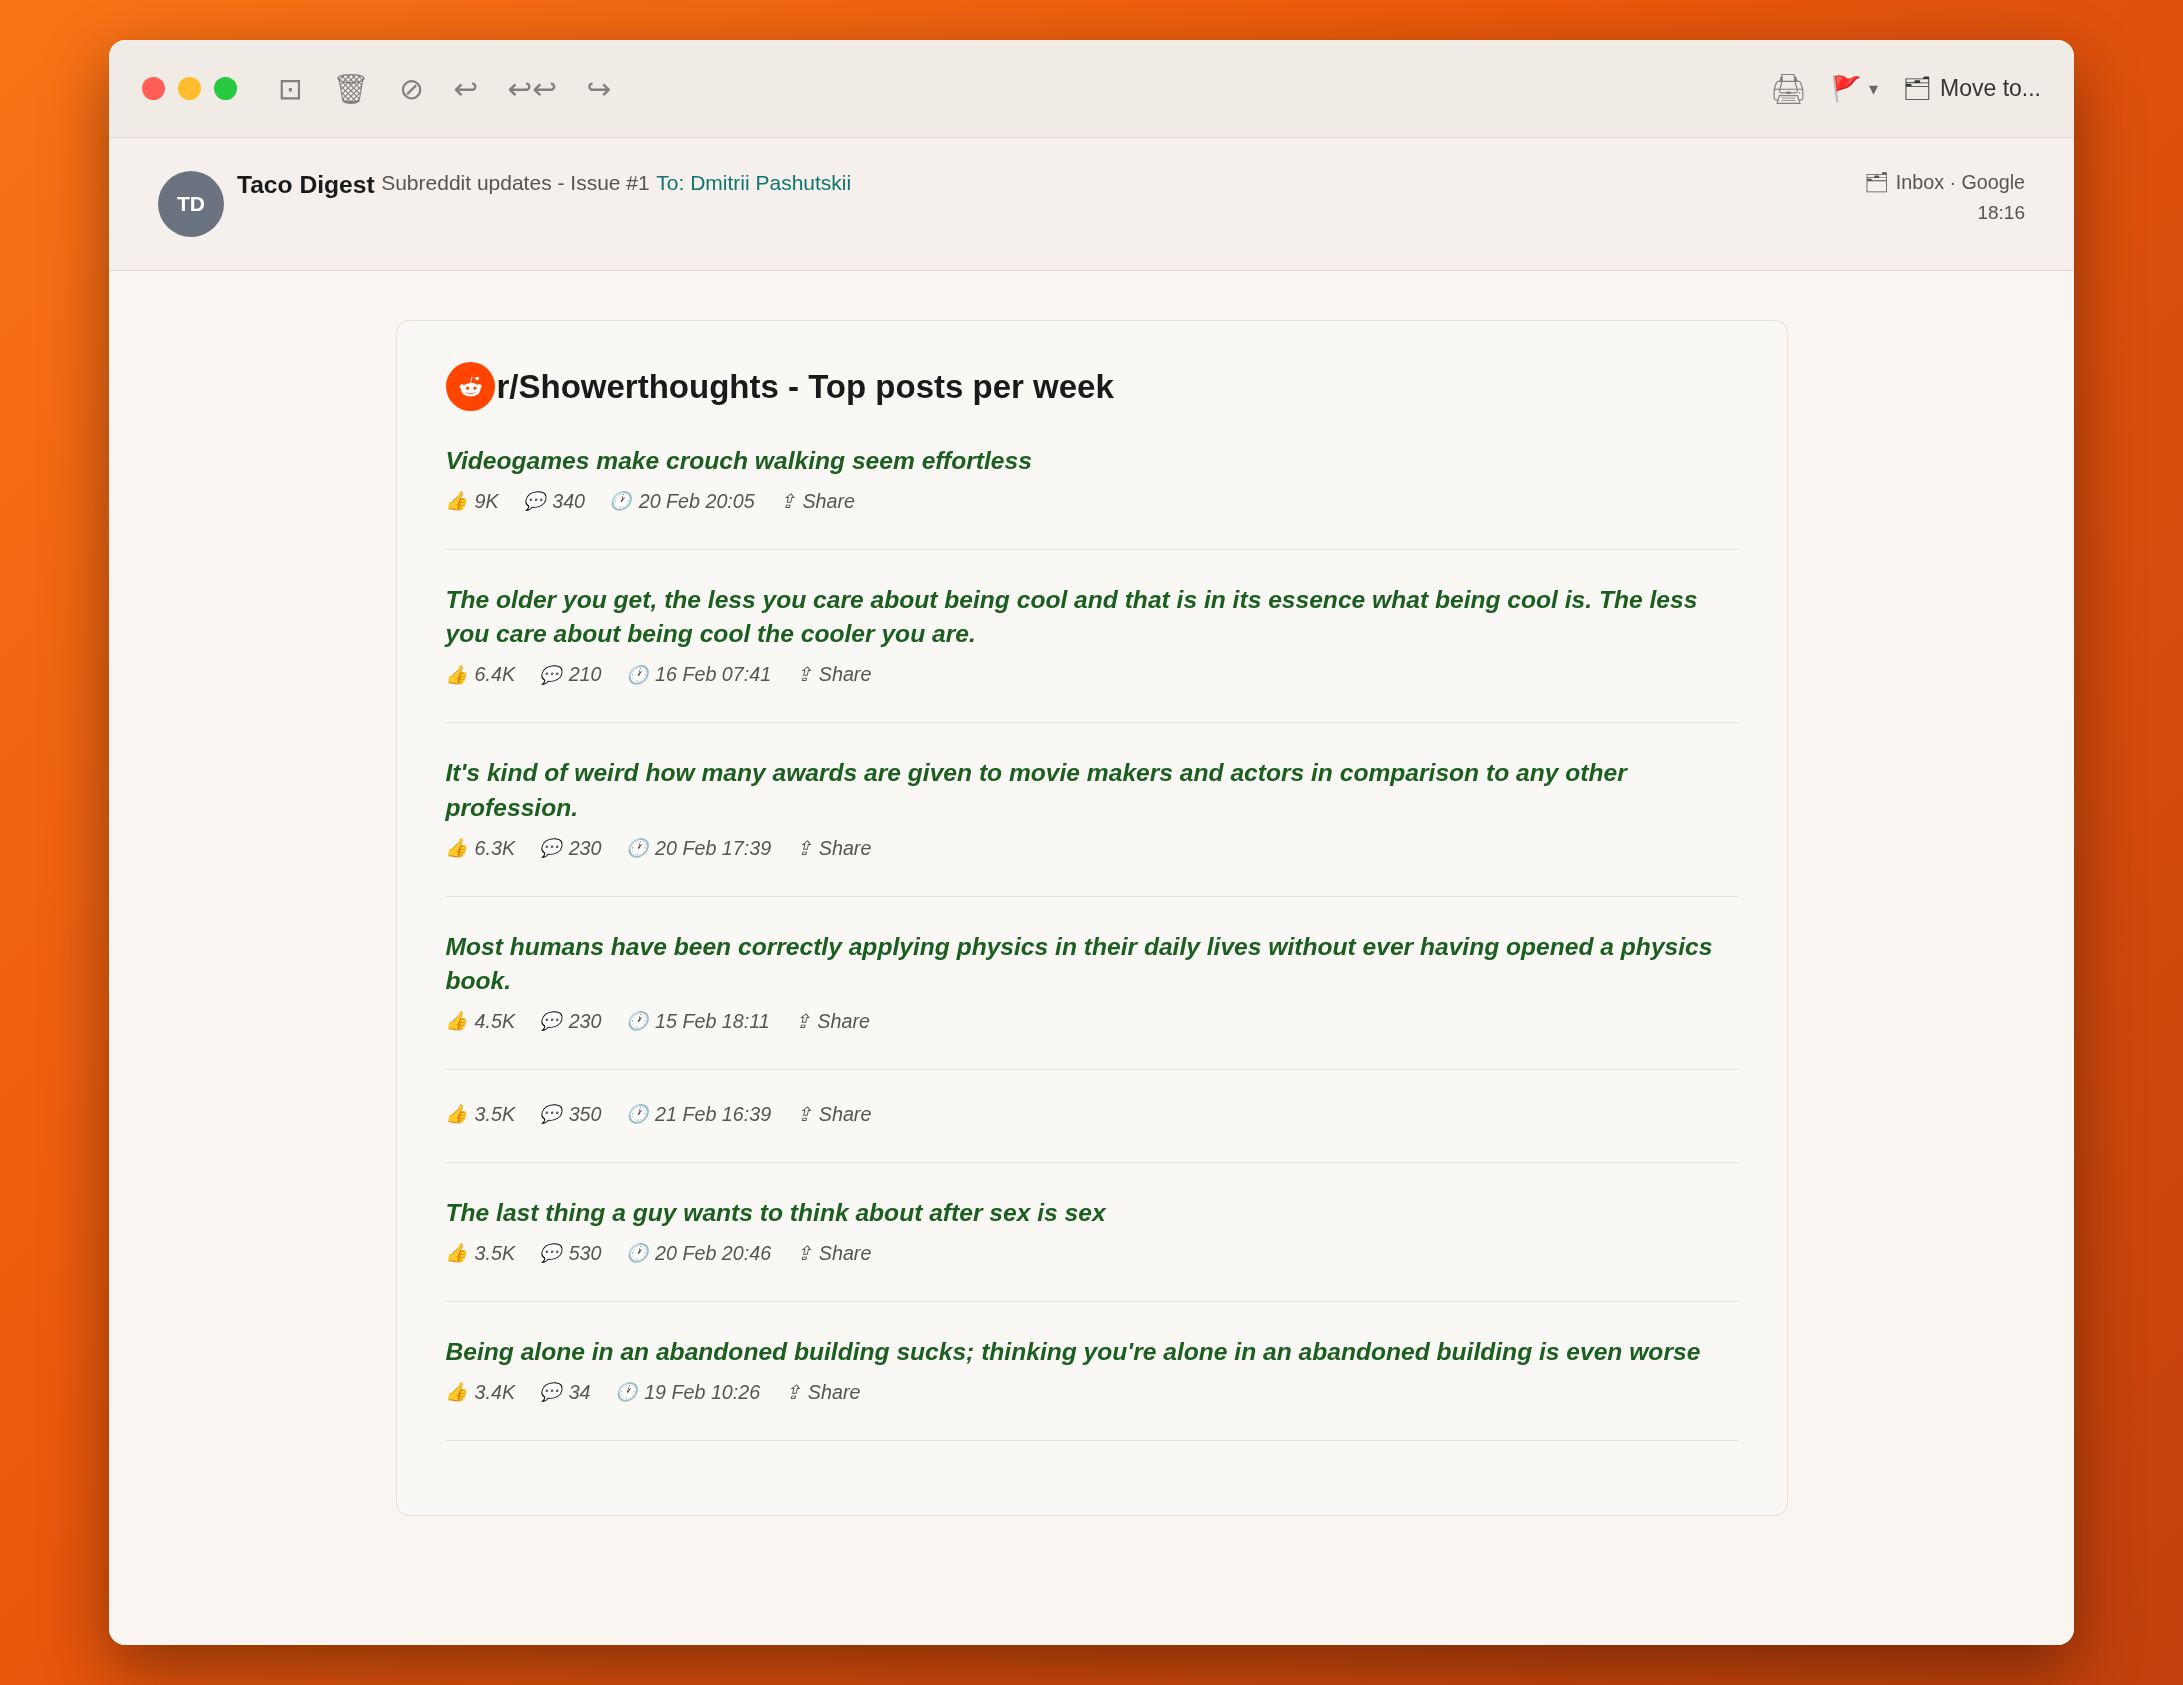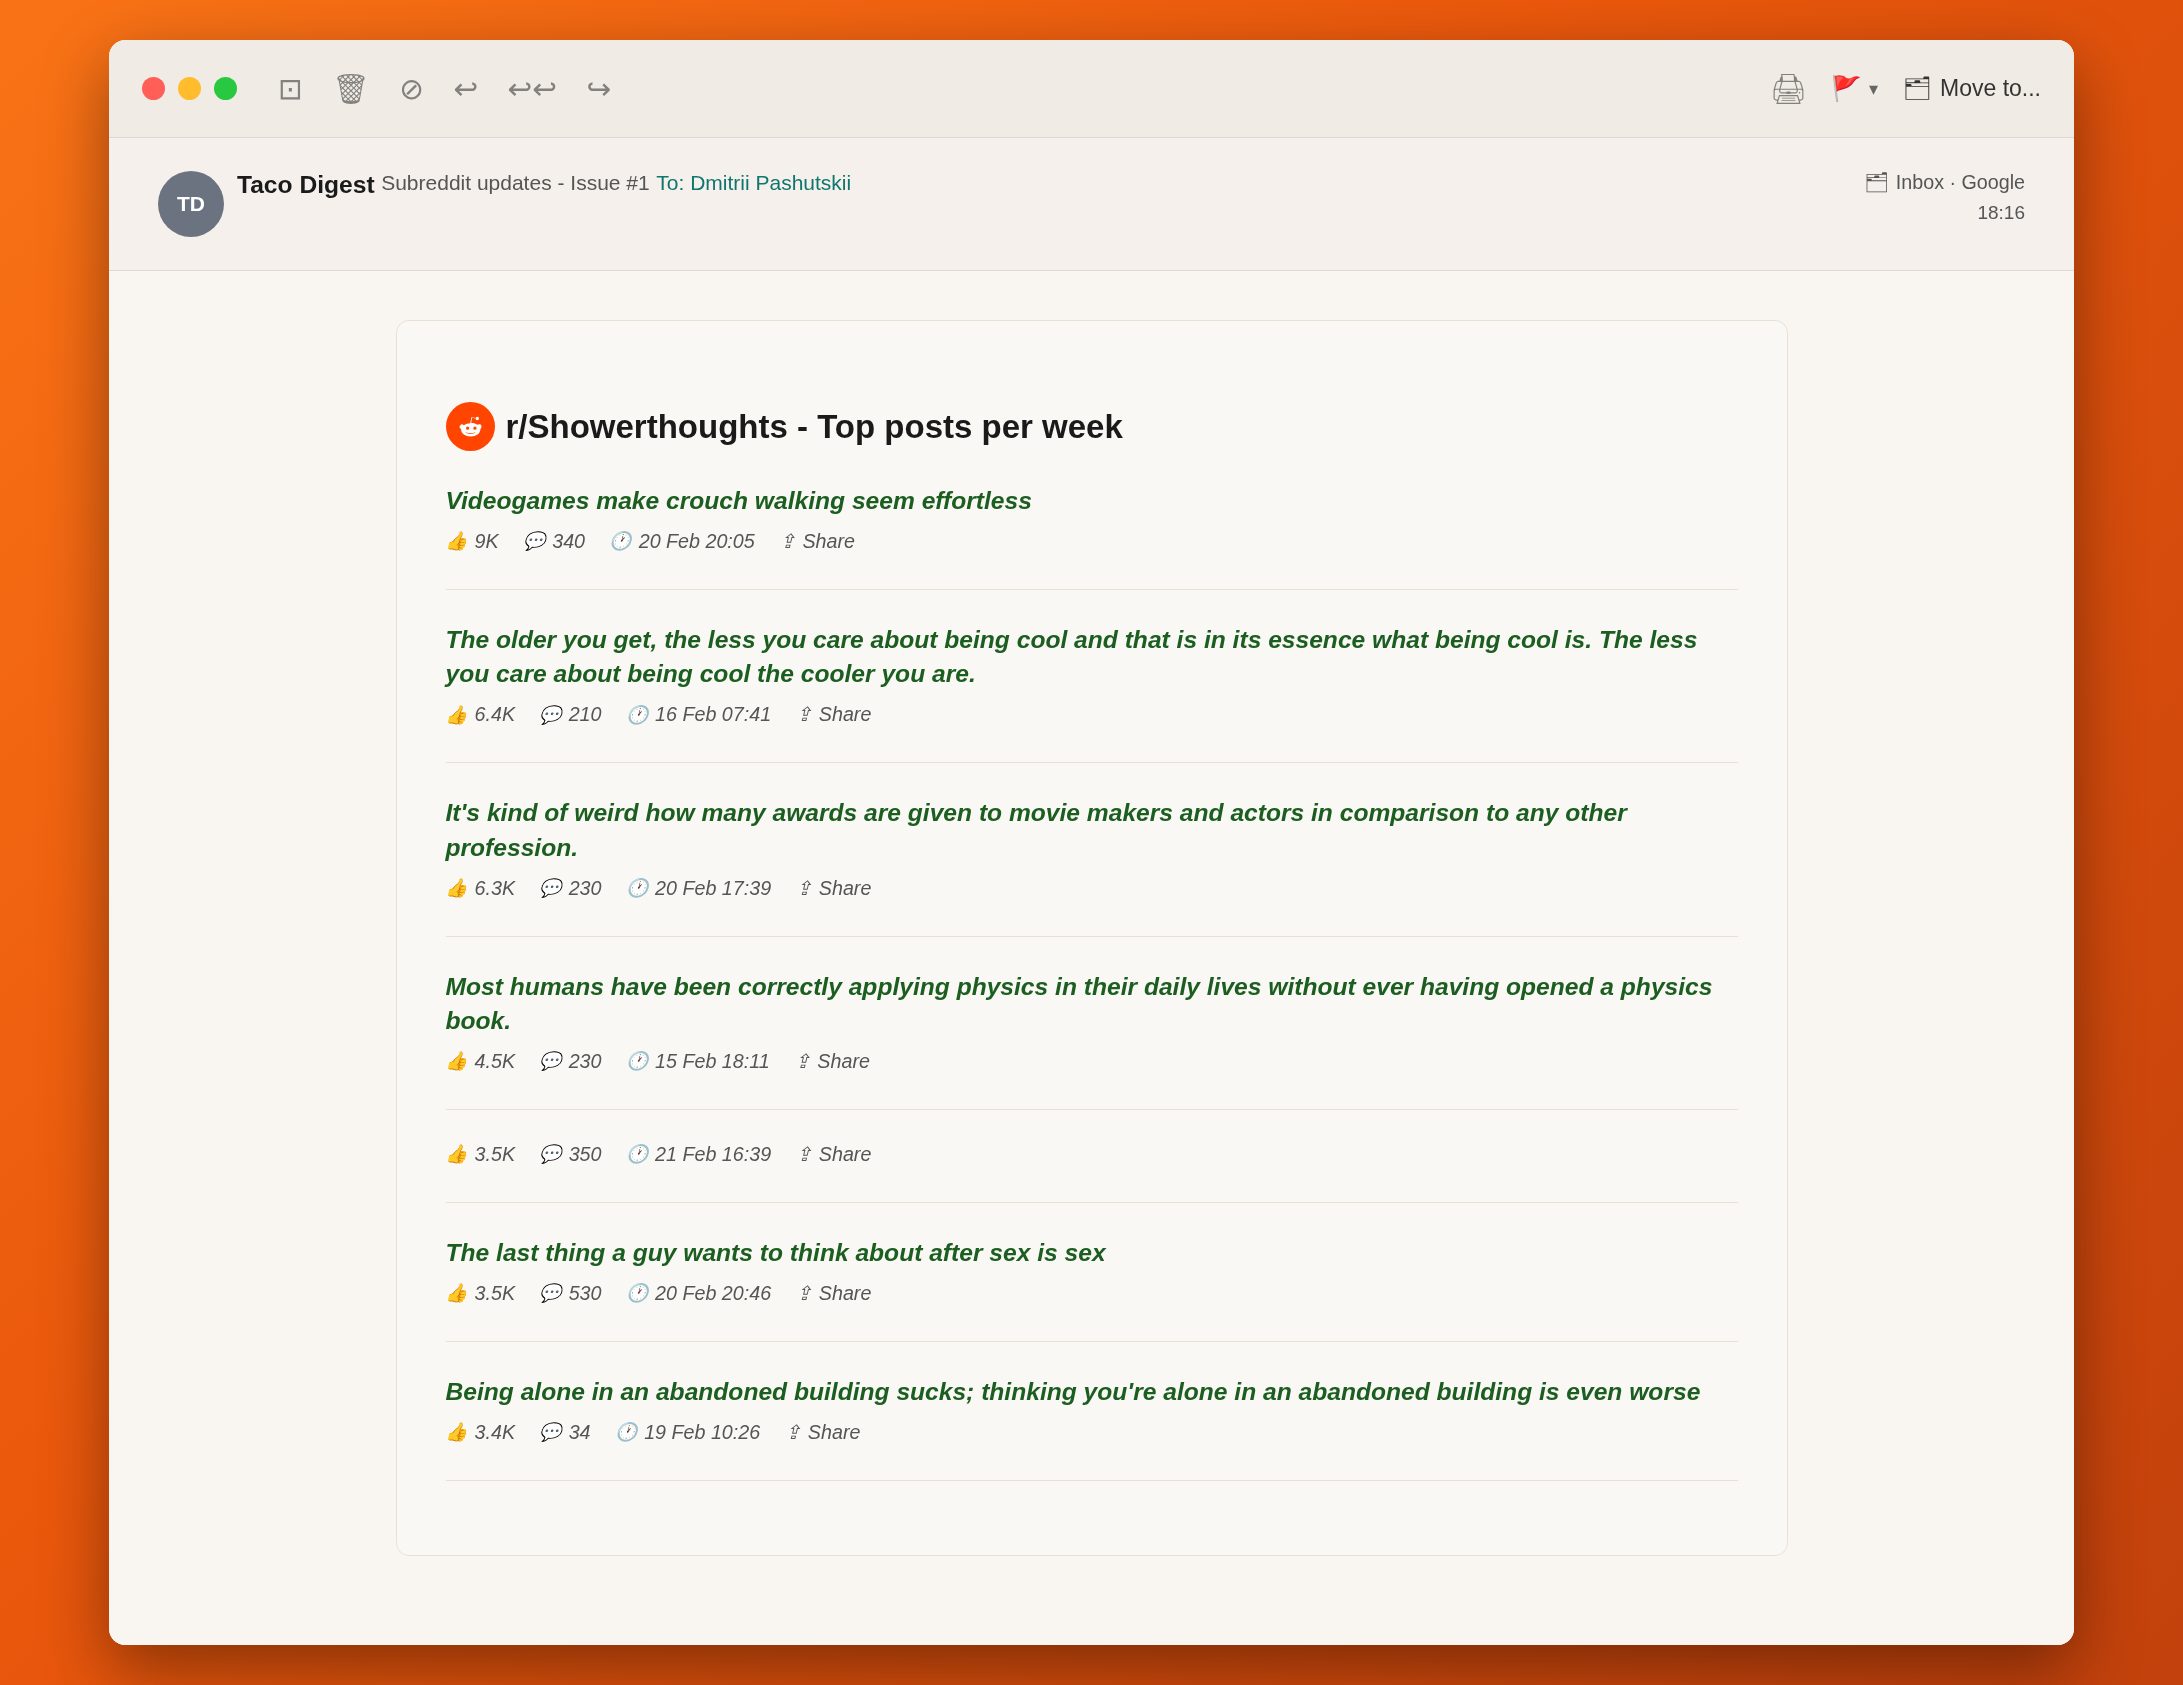--- a/index.html
+++ b/index.html
@@ -200,23 +200,22 @@
       border-radius: 13px;
       padding: 41px 49px;
       max-width: 1392px;
       margin: 0 auto;
     }
 
     
     .subreddit-header {
       display: flex;
       align-items: center;
-      gap: 11px;
+      gap: 2px;
       margin-bottom: 33px;
-      margin-top: 40px;
     }
 
     .reddit-icon {
       width: 49px;
       height: 49px;
       background: #ff4500;
       border-radius: 50%;
       display: flex;
       align-items: center;
       justify-content: center;

